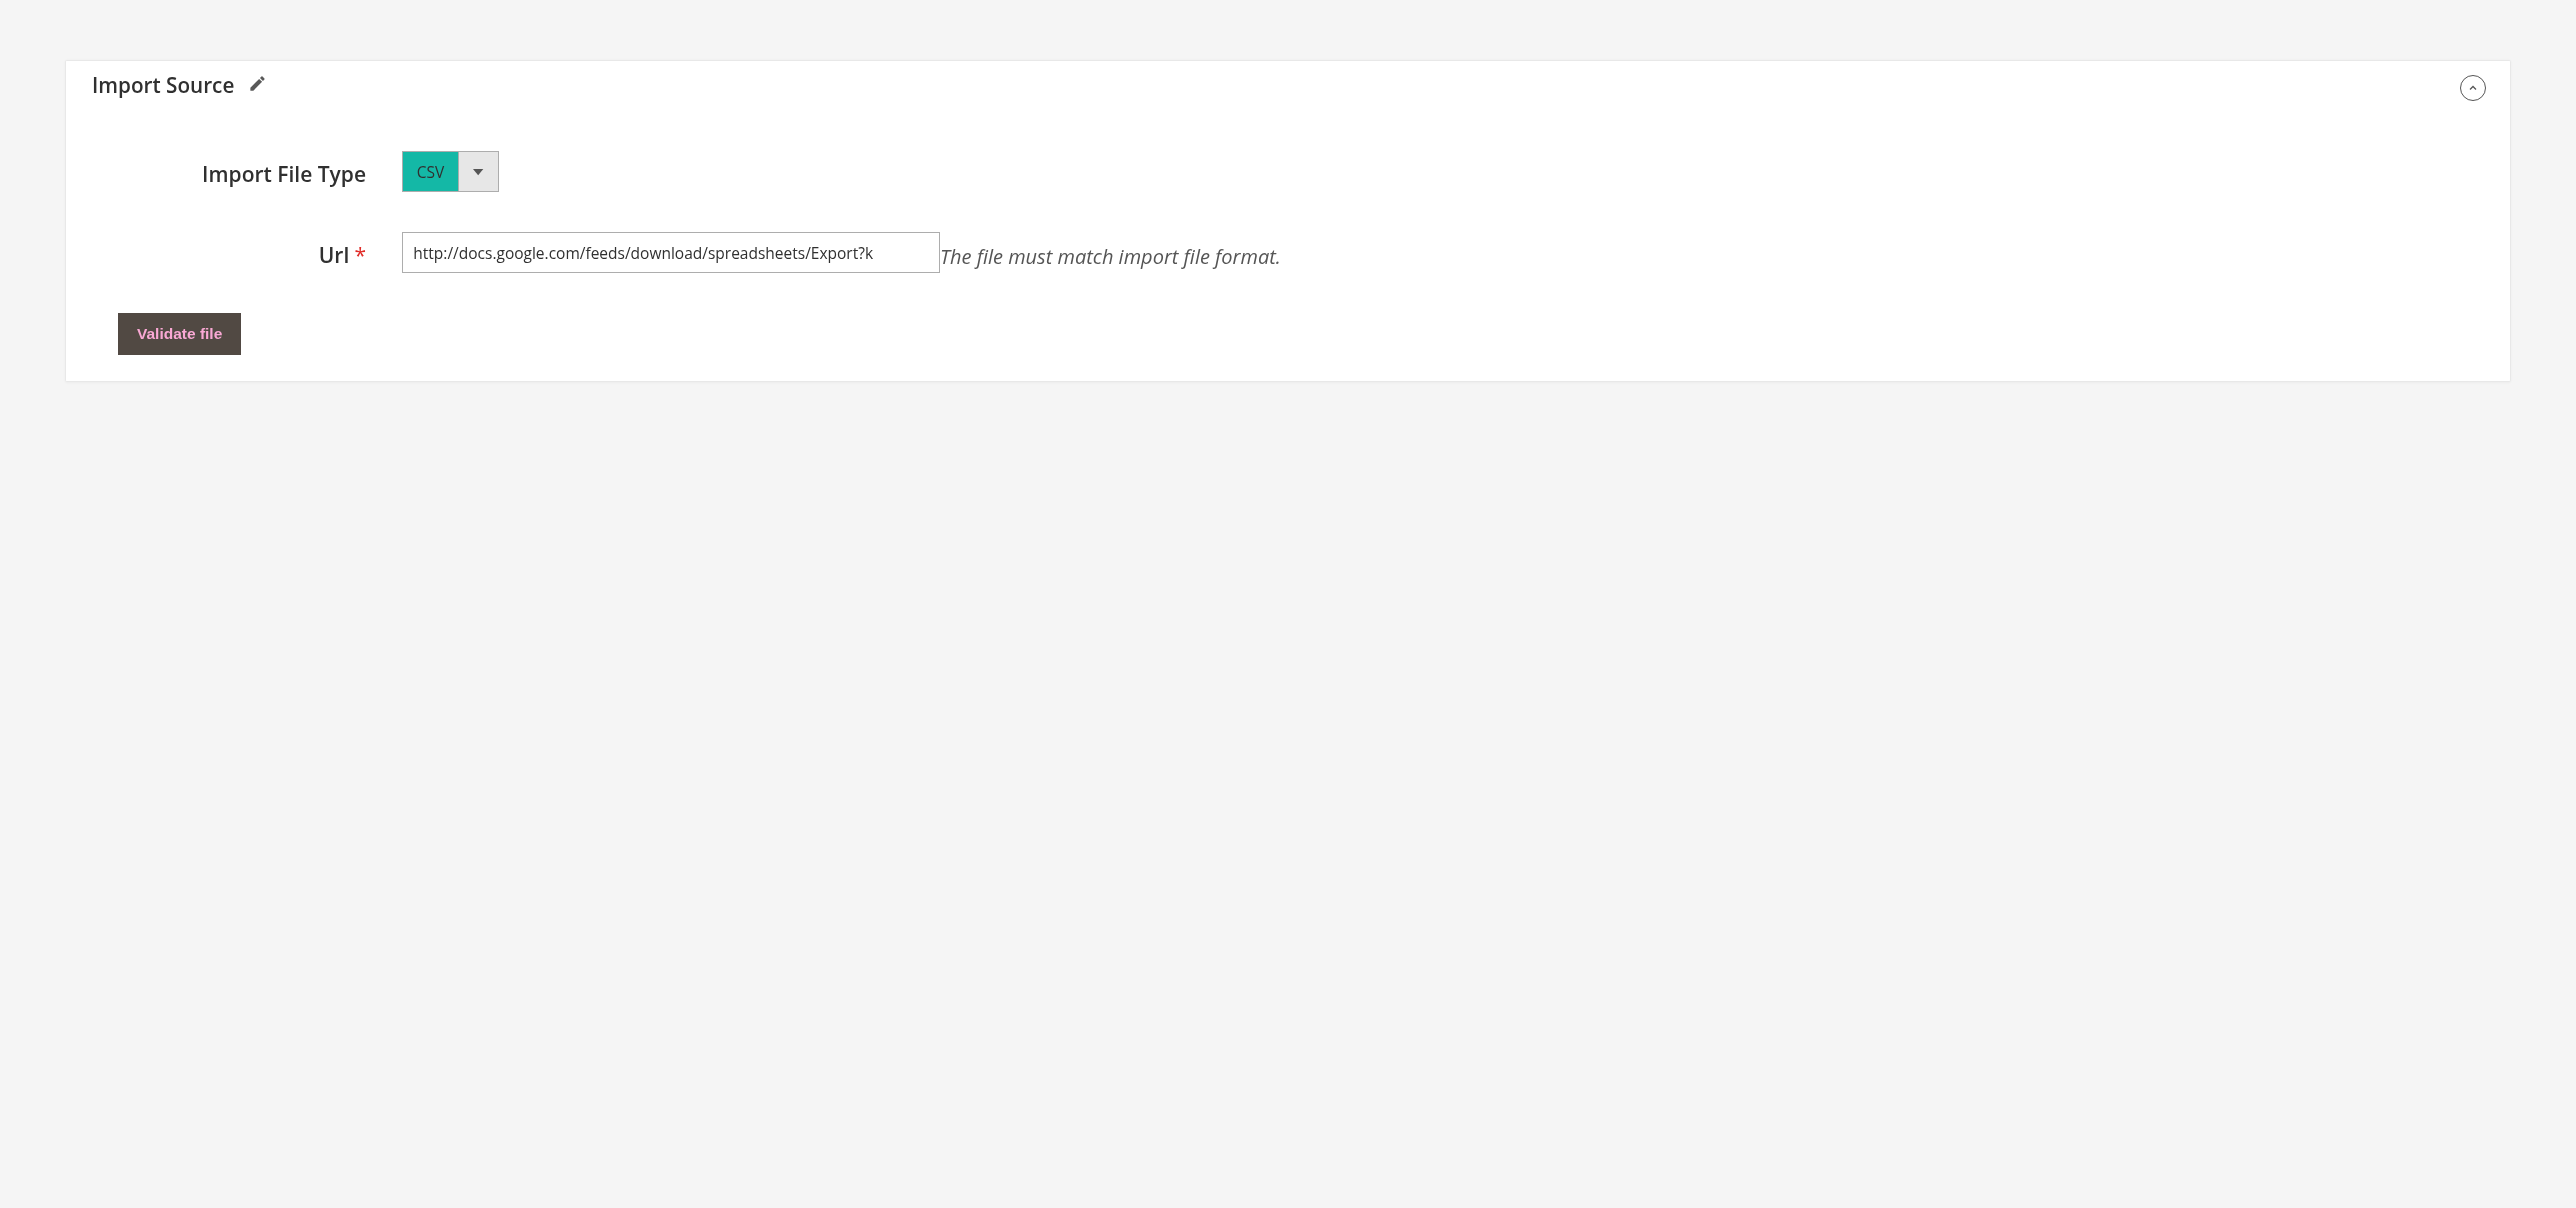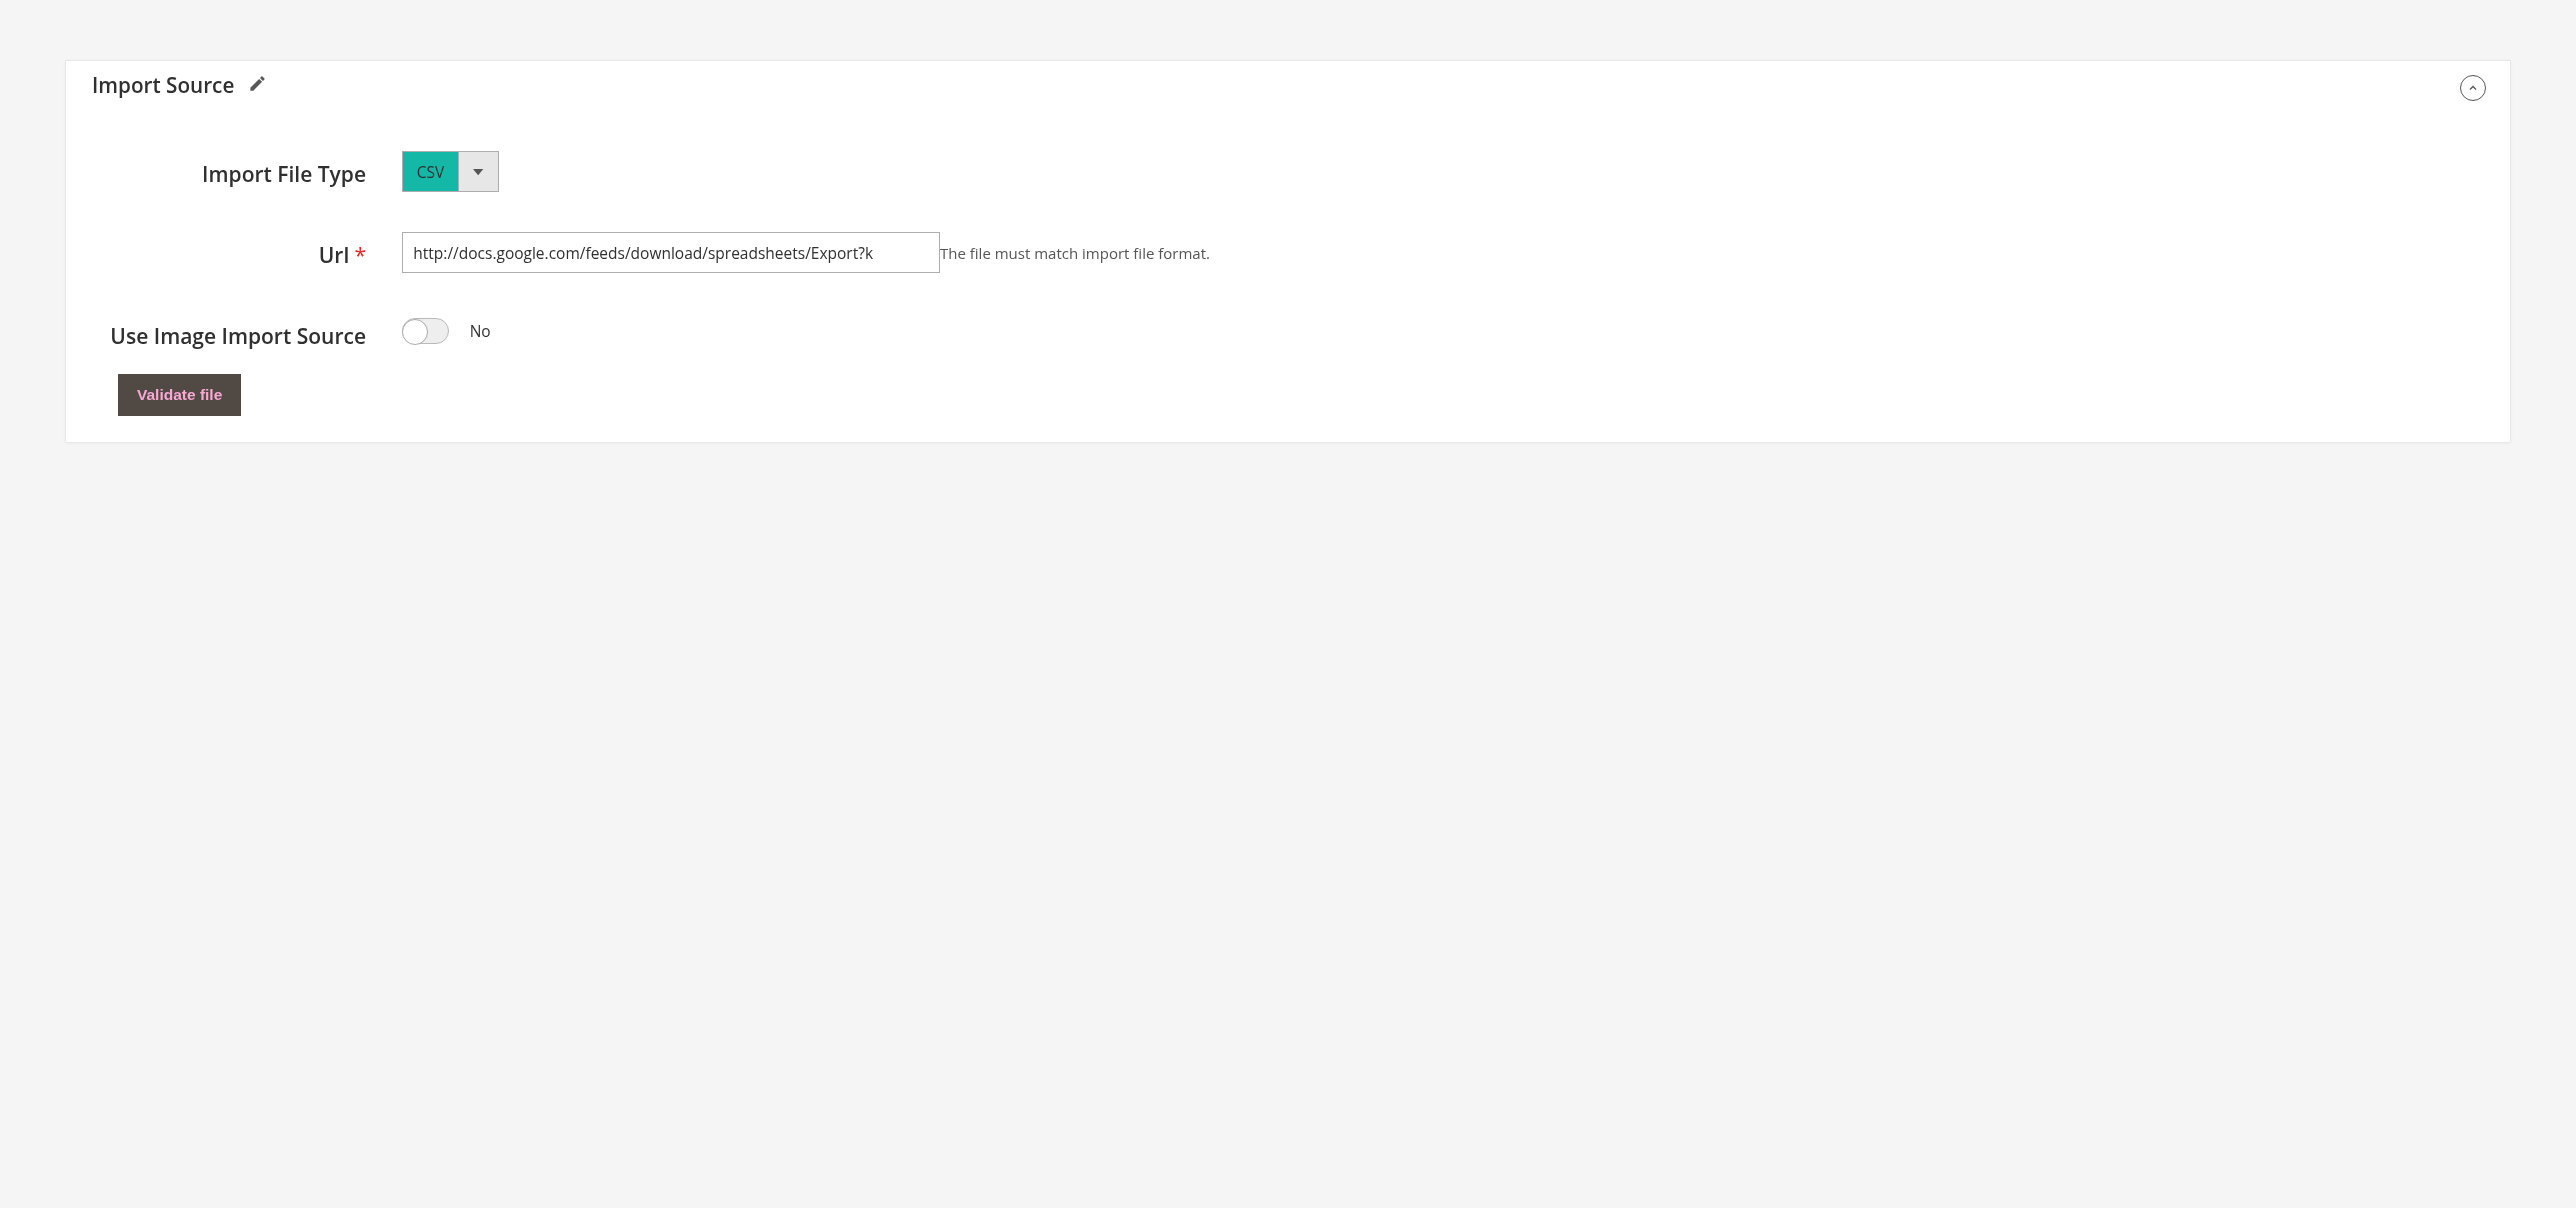--- a/index.html
+++ b/index.html
@@ -103,23 +103,24 @@
     .text-input {
       height: 41px;
       width: 538px;
       border: 0.9px solid #adadad;
       padding: 0 10.3px;
       font-size: 15.5px;
       color: #303030;
       font-family: inherit;
     }
     .help-text {
-      font-size: 15px;
+      font-size: 20px;
       color: #555;
       margin-top: 10.3px;
+      font-style: italic;
     }
     .toggle-wrap {
       display: flex;
       align-items: center;
       gap: 20.7px;
       padding-top: 5.2px;
     }
     .toggle {
       width: 47px;
       height: 26px;
@@ -197,28 +198,17 @@
     <div class="form-label">
       <span>Url</span><span class="req">*</span>
     </div>
     <div class="field-col">
       <input class="text-input" type="text" value="http://docs.google.com/feeds/download/spreadsheets/Export?k" style="">
       <div class="help-text">The file must match import file format.</div>
     </div>
   </div>
 
   
-  <div class="form-row compact">
-    <div class="form-label">
-      <span>Use Image Import Source</span>
-    </div>
-    <div class="toggle-wrap">
-      <div class="toggle">
-        <div class="toggle-knob"></div>
-      </div>
-      <span class="toggle-label">No</span>
-    </div>
-  </div>
 
   <button class="validate-btn">Validate file</button>
 
 </div>
 
 
 </body></html>

